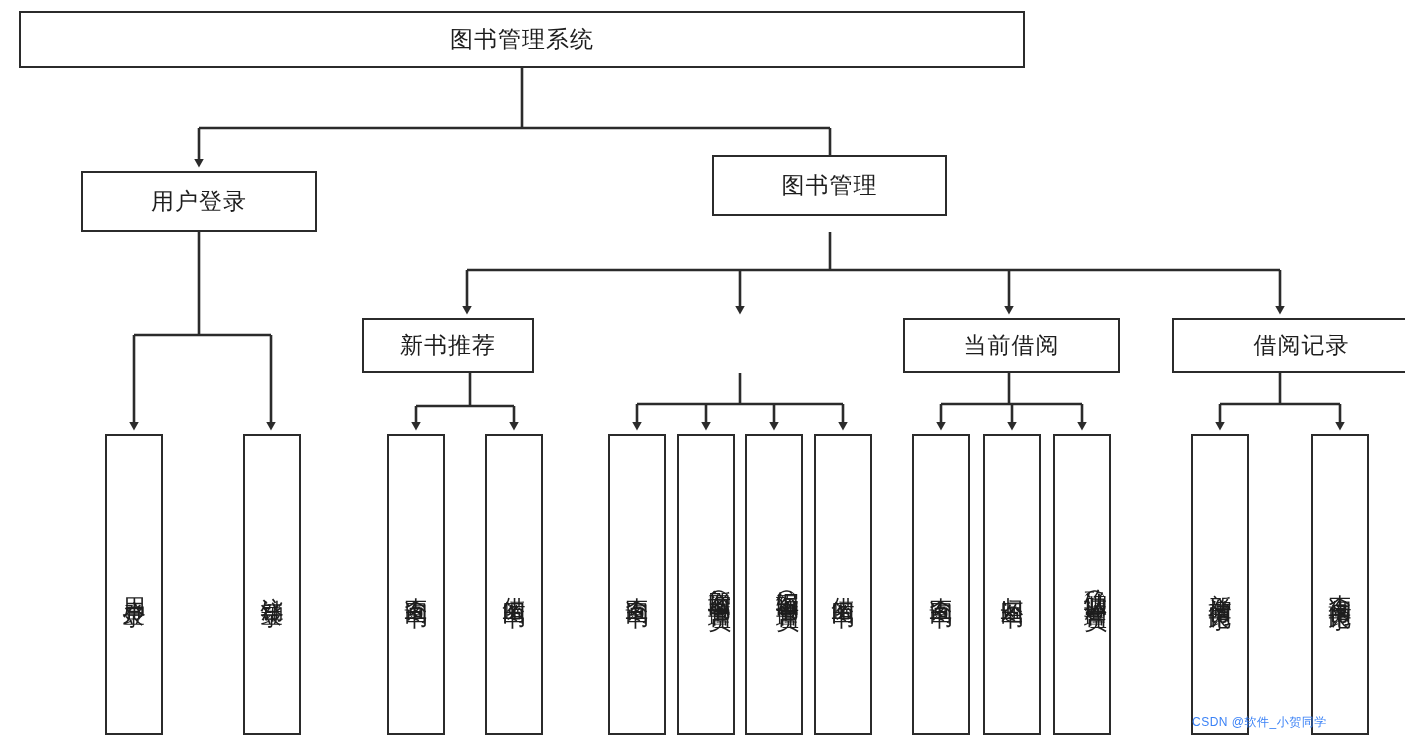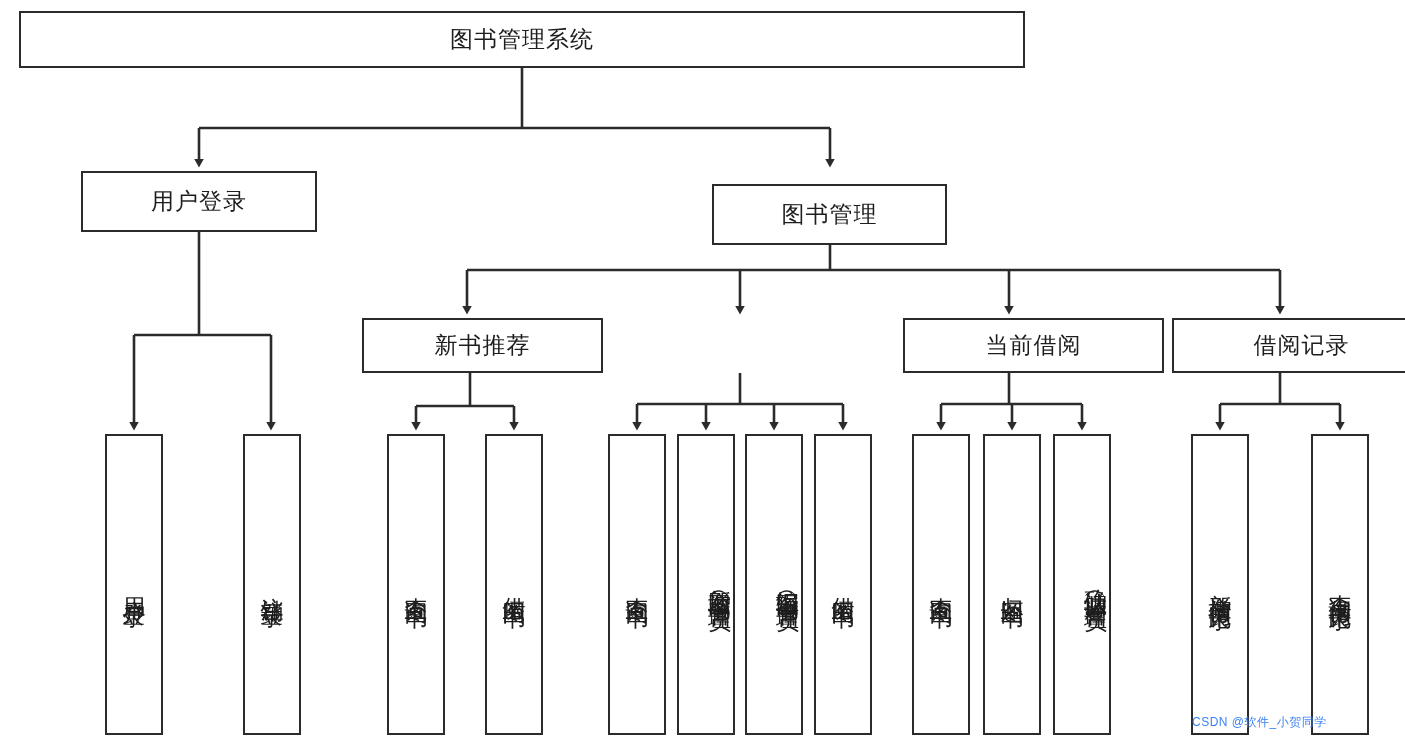--- a/index.html
+++ b/index.html
@@ -116,28 +116,28 @@
     </g>
   </svg>
 
   <div class="node horizontal" style="left:19px; top:11px; width:1006px; height:57px;">
     <span class="node-label">图书管理系统</span>
   </div>
 
   <div class="node horizontal" style="left:81px; top:171px; width:236px; height:61px;">
     <span class="node-label">用户登录</span>
   </div>
-  <div class="node horizontal" style="left:712px; top:184px; width:235px; height:61px;">
+  <div class="node horizontal" style="left:712px; top:155px; width:235px; height:61px;">
     <span class="node-label">图书管理</span>
   </div>
 
-  <div class="node horizontal" style="left:362px; top:318px; width:241px; height:55px;">
+  <div class="node horizontal" style="left:362px; top:318px; width:172px; height:55px;">
     <span class="node-label">新书推荐</span>
   </div>
-  <div class="node horizontal" style="left:903px; top:318px; width:261px; height:55px;">
+  <div class="node horizontal" style="left:903px; top:318px; width:217px; height:55px;">
     <span class="node-label">当前借阅</span>
   </div>
   <div class="node horizontal" style="left:1172px; top:318px; width:259px; height:55px;">
     <span class="node-label">借阅记录</span>
   </div>
 
   <div class="node vertical" style="left:105px; top:434px; width:58px; height:301px;">
     <span class="node-label">用户登录</span>
   </div>
   <div class="node vertical" style="left:243px; top:434px; width:58px; height:301px;">

